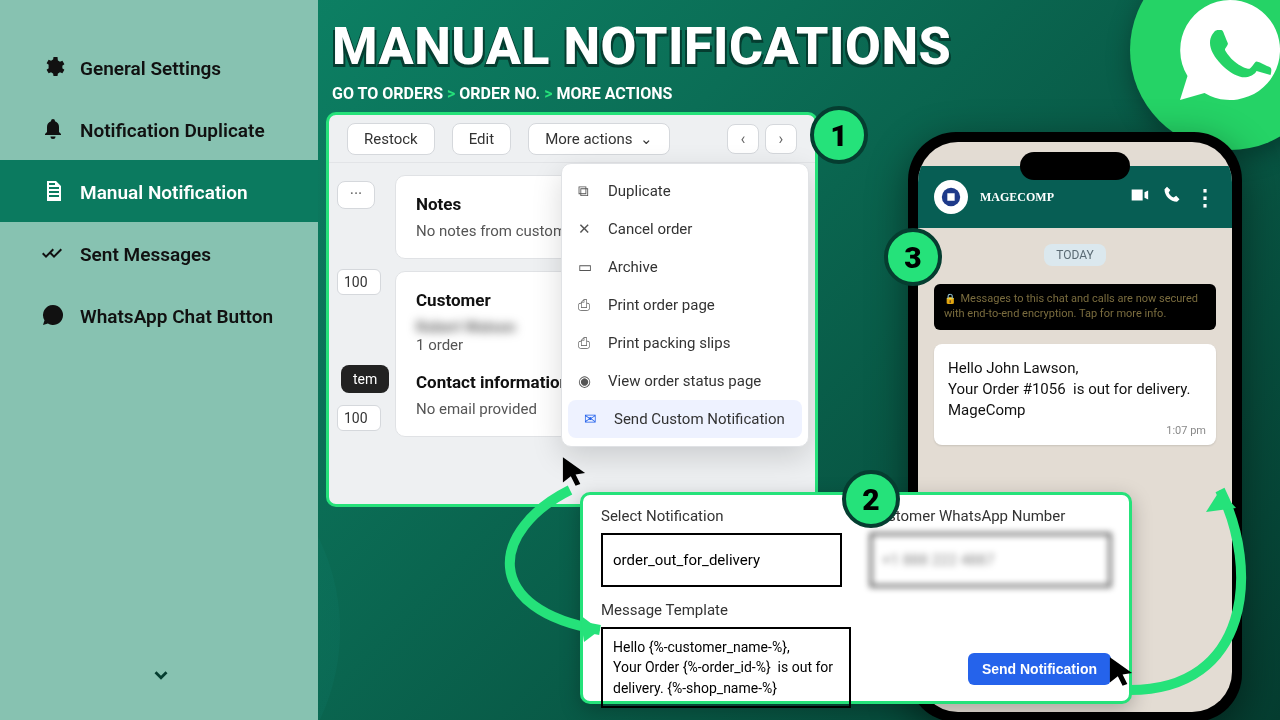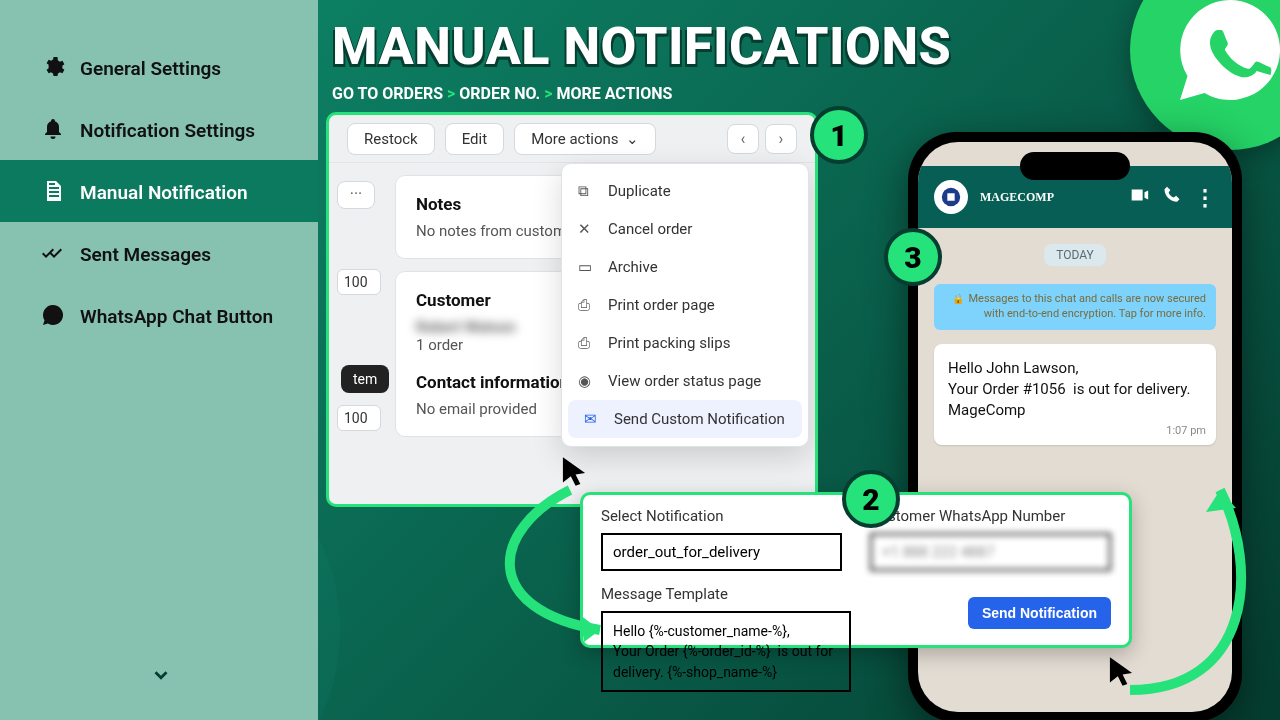--- a/index.html
+++ b/index.html
@@ -36,61 +36,61 @@
 .step { position:absolute; width:58px; height:58px; border-radius:50%; background:#25e27a;
   color:#000; font-weight:900; font-size:30px; display:flex; align-items:center; justify-content:center;
   border:4px solid #053d30; z-index:30; }
 .s1 { top:106px; left:810px; }
 .s2 { top:470px; left:842px; }
 .s3 { top:228px; left:884px; }
 
 
 .panel1 { position:absolute; left:326px; top:112px; width:492px; height:395px;
   background:#eef0f2; border:3px solid #25e27a; border-radius:10px; overflow:hidden; z-index:5;}
-.p1top { height:48px; display:flex; align-items:center; gap:10px; padding:0 18px; border-bottom:1px solid #e2e4e7;}
+.p1top { height:48px; display:flex; align-items:center; gap:17px; padding:0 18px; border-bottom:1px solid #e2e4e7;}
 .pill { background:#fff; border:1px solid #d5d8dc; border-radius:8px; padding:6px 16px; font-size:15px; color:#333; cursor:pointer;}
 .nav { margin-left:auto; display:flex; gap:6px; }
 .navbtn { width:32px; height:30px; border:1px solid #d5d8dc; border-radius:8px; background:#fff; display:flex; align-items:center; justify-content:center; font-size:16px; color:#666; cursor:pointer;}
 .p1body { display:flex; height:calc(100% - 48px); }
 .leftcol { width:60px; padding:18px 8px; }
 .dots { width:38px; height:28px; border:1px solid #d5d8dc; border-radius:8px; background:#fff; text-align:center; line-height:24px; color:#666; }
 .tag100 { margin-top:60px; background:#fff; border:1px solid #d5d8dc; border-radius:6px; padding:4px 6px; font-size:14px; color:#333;}
 .temchip { position:absolute; left:12px; top:250px; background:#222; color:#fff; border-radius:8px; padding:6px 12px; font-size:14px;}
 .card { background:#fff; border:1px solid #e0e2e5; border-radius:10px; padding:18px 20px; margin:12px 12px 0 6px; width:380px;}
 .card h3 { font-size:17px; font-weight:700; color:#111; margin-bottom:8px;}
 .card p { font-size:15px; color:#555; }
 .blur { filter: blur(5px); color:#4a90d9; font-weight:600; }
 .dropdown { position:absolute; top:48px; right:6px; width:248px; background:#fff; border:1px solid #e0e2e5; border-radius:10px; box-shadow:0 10px 30px rgba(0,0,0,.15); padding:8px 0; z-index:20;}
 .dditem { display:flex; align-items:center; gap:12px; padding:10px 16px; font-size:15px; color:#333; cursor:pointer; }
 .dditem.hl { background:#eef2ff; border-radius:8px; margin:0 6px; }
 .ddicon { width:18px; height:18px; color:#555; display:inline-flex; }
 .cursor { position:absolute; width:38px; height:38px; z-index:40; }
 
 
-.panel2 { position:absolute; left:580px; top:492px; width:552px; height:156px;
+.panel2 { position:absolute; left:580px; top:492px; width:552px; height:212px;
   background:#fff; border:3px solid #25e27a; border-radius:10px; padding:12px 18px 14px; z-index:20; box-shadow:0 6px 20px rgba(0,0,0,.25);}
 .fcol { display:flex; gap:28px; }
 .fld { flex:1; }
 .flabel { font-size:15px; color:#333; margin-bottom:8px; }
-.fbox { border:2px solid #000; padding:8px 10px; font-size:15px; background:#fff;}
+.fbox { border:2px solid #000; padding:16px 10px; font-size:15px; background:#fff;}
 .fbox.blur2 { color:#888; filter:blur(3px);}
 .templatebox { border:2px solid #000; padding:8px 10px; font-size:14px; line-height:1.45; width:250px; margin-top:6px;}
 .sendbtn { position:absolute; right:18px; bottom:16px; background:#2563eb; color:#fff; font-weight:700; border:none; border-radius:6px; padding:8px 14px; font-size:14px; cursor:pointer;}
 
 
 .phone { position:absolute; left:908px; top:132px; width:334px; height:590px; background:#000;
   border-radius:48px; padding:10px; box-shadow:0 12px 40px rgba(0,0,0,.45); z-index:10;}
 .screen { width:100%; height:100%; border-radius:40px; overflow:hidden; background:#e3dcd3;}
 .notch { position:absolute; top:20px; left:50%; transform:translateX(-50%); width:110px; height:28px; background:#000; border-radius:20px;}
 .chatbar { background:#075e54; height:62px; display:flex; align-items:center; gap:12px; padding:0 16px; color:#fff; margin-top: 24px;}
 .avatar { width:34px; height:34px; border-radius:50%; background:#fff; display:flex; align-items:center; justify-content:center;}
 .avatar svg{width:22px;height:22px;}
 .chatname { font-weight:800; font-size:12px; flex:1;font-family:Liberation Serif, serif; }
 .today { margin:16px auto; background:#dbe8ee; color:#5a6a73; font-size:12px; padding:4px 12px; border-radius:8px; width:fit-content; }
-.enc { margin:18px 16px 14px; background:#7dd3fc; color:#7a6c3e; font-size:11px; padding:8px 10px; border-radius:6px; line-height:1.35; position:relative;text-align:right;}
+.enc { margin:18px 16px 14px; background:#000000; color:#7a6c3e; font-size:11px; padding:8px 10px; border-radius:6px; line-height:1.35; position:relative;}
 .enc::before { content:"🔒"; margin-right:4px; font-size:10px;}
 .msg { margin:0 16px; background:#fff; border-radius:8px; padding:14px 14px 24px; box-shadow:0 1px 2px rgba(0,0,0,.12); position:relative; font-size:15px; color:#111; line-height:1.4;}
 .msgtime { position:absolute; right:10px; bottom:6px; font-size:11px; color:#8a8a8a;}
 
 
 .arrow { position:absolute; z-index:25; }
 .arrow svg { overflow:visible; }
 
 </style>
 </head>
@@ -111,21 +111,21 @@
         </svg>
       </span>
     <span>General Settings</span>
   </div>
   <div class="navitem">
     <span class="navicon">
         <svg viewBox="0 0 24 24" fill="#111">
           <path d="M12 2a2 2 0 0 0-2 2v.3A6 6 0 0 0 6 10v5l-2 2v1h16v-1l-2-2v-5a6 6 0 0 0-4-5.7V4a2 2 0 0 0-2-2zm0 20a2.5 2.5 0 0 0 2.5-2.5h-5A2.5 2.5 0 0 0 12 22z"></path>
         </svg>
       </span>
-    <span>Notification Settings</span>
+    <span>Notification Duplicate</span>
   </div>
   <div class="navitem active">
     <span class="navicon">
         <svg viewBox="0 0 24 24" fill="#fff">
           <path d="M6 2h9l5 5v15H6V2zm2 4h6V4H8v2zm0 4h10V8H8v2zm0 4h10v-2H8v2zm0 4h10v-2H8v2z"></path>
         </svg>
       </span>
     <span>Manual Notification</span>
   </div>
   <div class="navitem">

